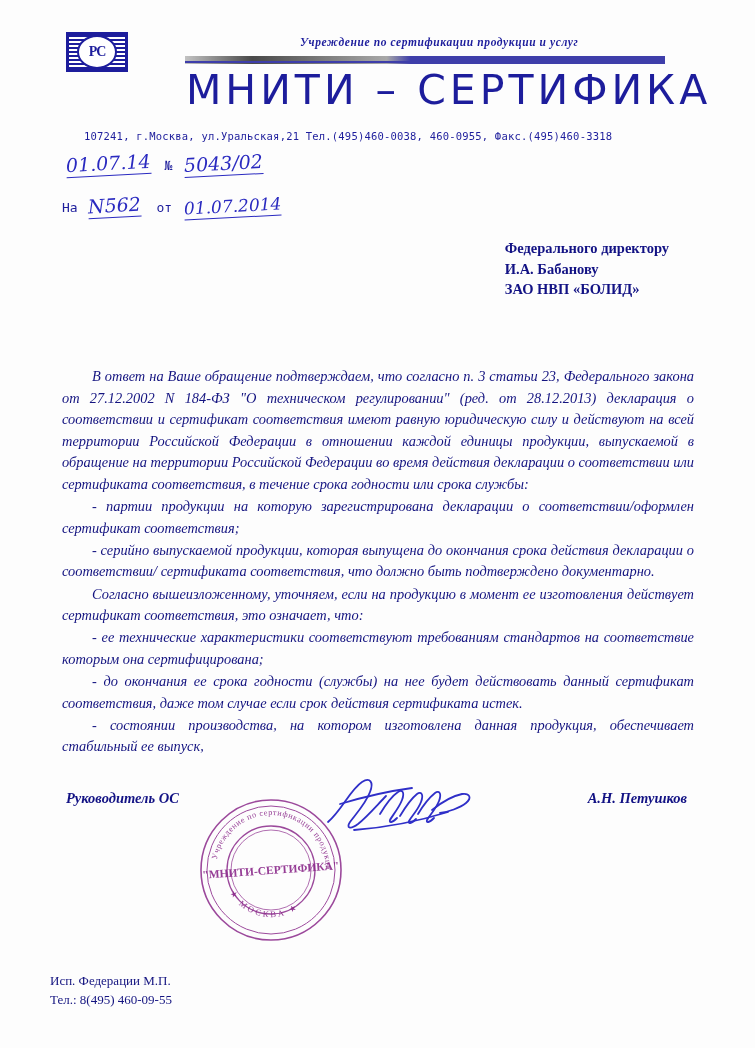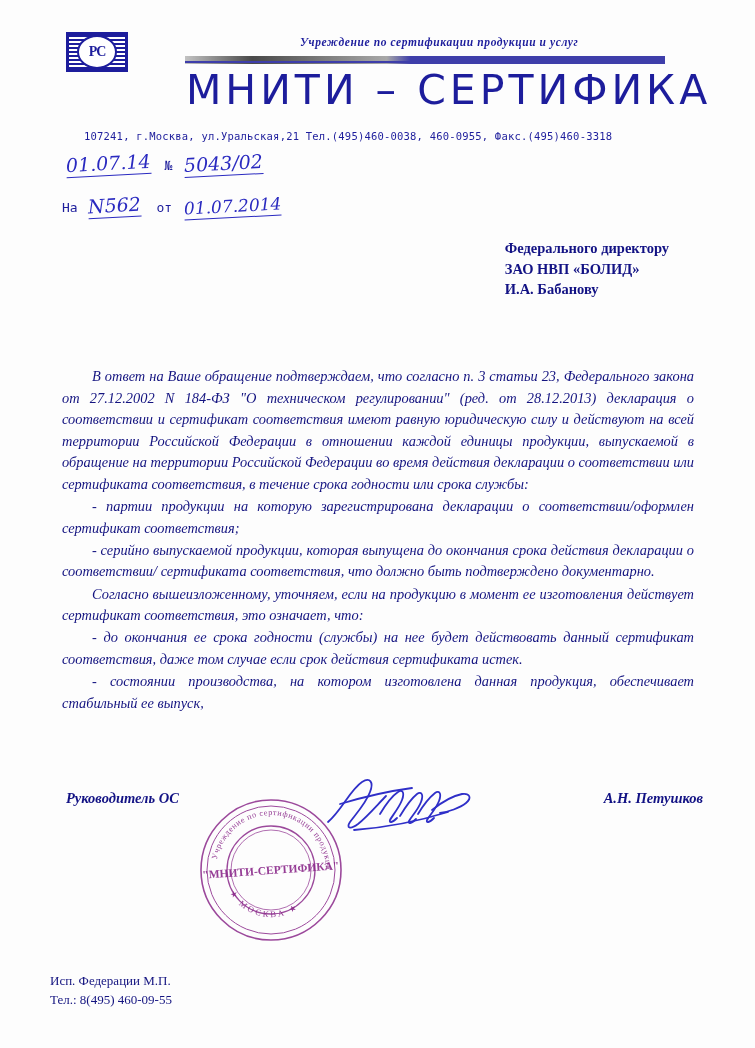--- a/index.html
+++ b/index.html
@@ -212,21 +212,21 @@
     left: 66px;
     top: 0;
     font-family: "Liberation Serif", serif;
     font-weight: bold;
     font-size: 14.5px;
     color: #121284;
     white-space: nowrap;
   }
   .sig-name {
     position: absolute;
-    right: 52px;
+    right: 68px;
     top: 0;
     font-family: "Liberation Serif", serif;
     font-weight: bold;
     font-size: 14.5px;
     color: #121284;
     white-space: nowrap;
   }
 
   
   .signature {
@@ -291,29 +291,30 @@
     <div class="ref-row ref-row-2">
       <span class="lbl" style="margin-right:6px;">На</span>
       <span class="hw ul">N562</span>
       <span class="lbl" style="margin:0 8px 0 12px;">от</span>
       <span class="hw small ul">01.07.2014</span>
     </div>
   </div>
 
   <div class="addressee">
     <div>Федерального директору</div>
+    <div>И.А. Бабанову</div>
     <div>ЗАО НВП «БОЛИД»</div>
-    <div>И.А. Бабанову</div>
   </div>
 
   <div class="body-text">
     <p>В ответ на Ваше обращение подтверждаем, что согласно п. 3 статьи 23, Федерального закона от 27.12.2002 N 184-ФЗ "О техническом регулировании" (ред. от 28.12.2013) декларация о соответствии и сертификат соответствия имеют равную юридическую силу и действуют на всей территории Российской Федерации в отношении каждой единицы продукции, выпускаемой в обращение на территории Российской Федерации во время действия декларации о соответствии или сертификата соответствия, в течение срока годности или срока службы:</p>
     <p class="dash">- партии продукции на которую зарегистрирована декларации о соответствии/оформлен сертификат соответствия;</p>
     <p class="dash">- серийно выпускаемой продукции, которая выпущена до окончания срока действия декларации о соответствии/ сертификата соответствия, что должно быть подтверждено документарно.</p>
     <p>Согласно вышеизложенному, уточняем, если на продукцию в момент ее изготовления действует сертификат соответствия, это означает, что:</p>
+    <p class="dash">- ее технические характеристики соответствуют требованиям стандартов на соответствие которым она сертифицирована;</p>
     <p class="dash">- до окончания ее срока годности (службы) на нее будет действовать данный сертификат соответствия, даже  том случае если срок действия сертификата истек.</p>
     <p class="dash">- состоянии производства, на котором изготовлена данная продукция, обеспечивает стабильный ее выпуск,</p>
   </div>
 
   <div class="sig-row">
     <div class="sig-title">Руководитель ОС</div>
     <div class="sig-name">А.Н. Петушков</div>
   </div>
 
   <div class="signature">

